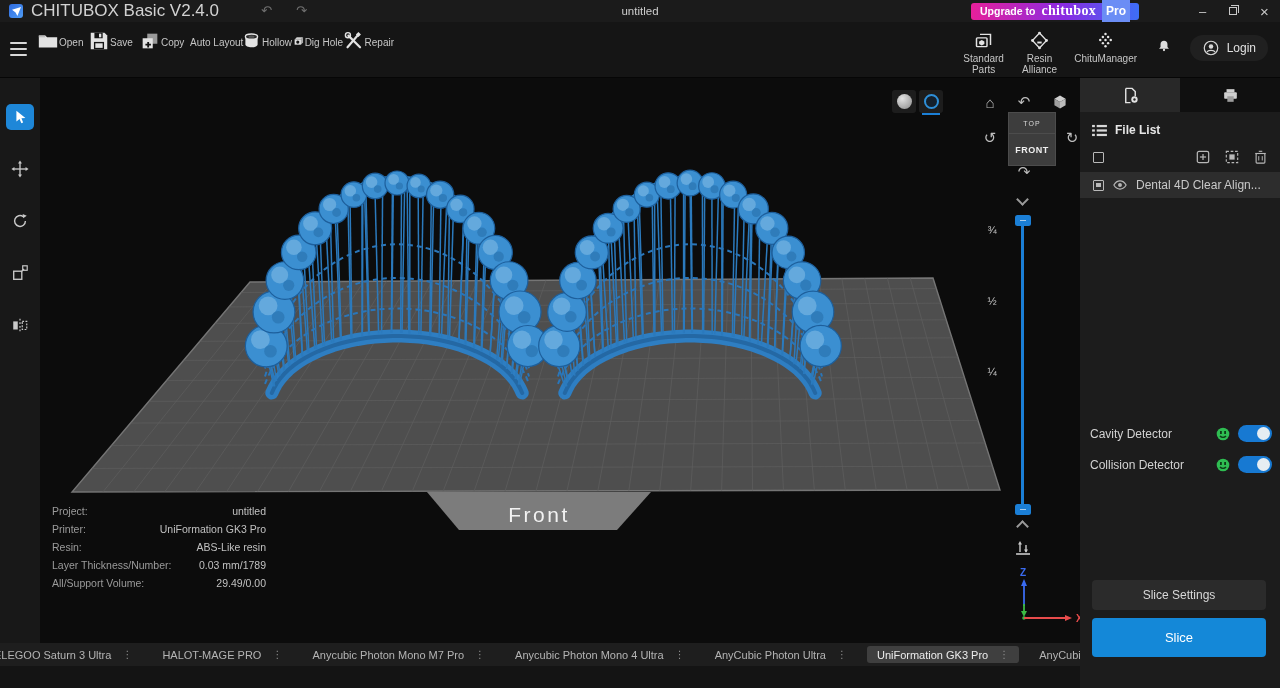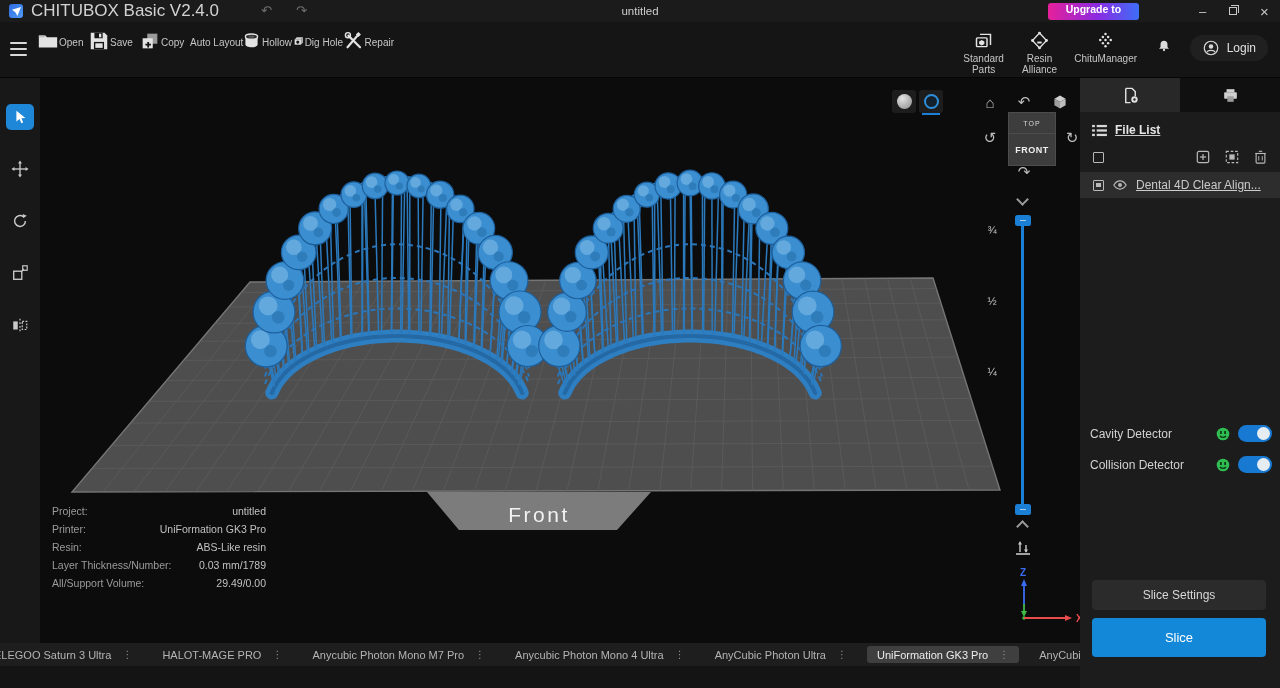--- a/index.html
+++ b/index.html
@@ -12,23 +12,23 @@
               display:flex; align-items:center; }
   .app-logo { width:14px; height:14px; border-radius:3px; margin-left:9px;
               background:linear-gradient(135deg,#2f6bdf,#4f9cf5); display:flex; align-items:center; justify-content:center; }
   .app-title { margin-left:8px; font-size:17px; color:#d2d2d2; }
   .undo-redo { display:flex; gap:24px; margin-left:42px; }
   .undo-redo span { font-size:13px; color:#6f6f6f; cursor:pointer; line-height:20px; }
   .doc-title { position:absolute; left:0; right:0; text-align:center; font-size:11.5px; color:#cdcdcd; pointer-events:none; }
   .tb-right { margin-left:auto; display:flex; align-items:center; height:22px; }
   .upgrade-pill { display:flex; align-items:center; gap:6px; height:17px; padding:0 9px; border-radius:3px;
                   background:linear-gradient(90deg,#e6209a 0%,#8a2be2 55%,#3d6ef7 100%);
-                  color:#fff; cursor:pointer; margin-right:48px;flex-direction:column; }
+                  color:#fff; cursor:pointer; margin-right:48px; }
   .upgrade-pill .pref { font-size:10.5px; font-weight:bold; }
-  .upgrade-pill .brand { font-size:17px; font-weight:bold; letter-spacing:0.3px; }
+  .upgrade-pill .brand { font-size:14px; font-weight:bold; letter-spacing:0.3px;font-family:Liberation Serif, serif; }
   .upgrade-pill .badge { font-size:12px; font-weight:bold; background:#6b8df5; border-radius:2px; padding:16px 4px; }
   .win-btn { width:31px; height:22px; display:flex; align-items:center; justify-content:center;
              color:#c8c8c8; font-size:13px; cursor:pointer; }
   .max-glyph { position:relative; width:9px; height:9px; }
   .max-glyph i { position:absolute; width:8px; height:8px; border:1px solid #c8c8c8; display:block; }
   .max-glyph i:first-child { left:2px; top:-2px; border-bottom:none; border-left:none; }
   .max-glyph i:last-child { left:0; top:0; background:#1b1b1b; }
 
   
   .toolbar { position:absolute; left:0; top:22px; width:1280px; height:56px; background:#151515; border-bottom:1px solid #060606; }
@@ -87,21 +87,21 @@
 
   .zadjust { position:absolute; left:973px; top:461px; width:20px; height:20px; cursor:pointer; }
   .axes { position:absolute; left:962px; top:486px; }
 
   .proj-info { position:absolute; left:12px; top:424px; width:214px; }
   .info-row { display:flex; justify-content:space-between; height:18px; align-items:center;gap:9px; }
   .info-row .il { font-size:10.5px; color:#9b9b9b; }
   .info-row .iv { font-size:10.5px; color:#c0c0c0; }
 
   
-  .rpanel { position:absolute; left:1080px; top:78px; width:200px; height:610px; background:#1c1c1c;text-decoration:underline; }
+  .rpanel { position:absolute; left:1080px; top:78px; width:200px; height:610px; background:#1c1c1c; }
   .rp-tabs { display:flex; height:34px; }
   .rp-tab { flex:1; display:flex; align-items:center; justify-content:center; cursor:pointer; background:#101010; }
   .rp-tab.active { background:#282828; }
   .fl-head { display:flex; align-items:center; gap:8px; padding:11px 12px 7px; }
   .fl-head .lb { font-size:12px; font-weight:bold; color:#e6e6e6; }
   .fl-toolbar { display:flex; align-items:center; height:26px; padding:0 13px; }
   .fl-toolbar .sp { margin-left:auto; display:flex; gap:15px; }
   .cbox { width:11px; height:11px; border:1.4px solid #b9b9b9; border-radius:1px; display:inline-block; position:relative; cursor:pointer; }
   .cbox.checked::after { content:''; position:absolute; left:2px; top:2px; width:4.5px; height:4.5px; background:#b9b9b9; }
   .file-row { display:flex; align-items:center; gap:9px; height:26px; margin-top:2px; padding:0 13px; background:#2d2d2d; cursor:pointer; }

